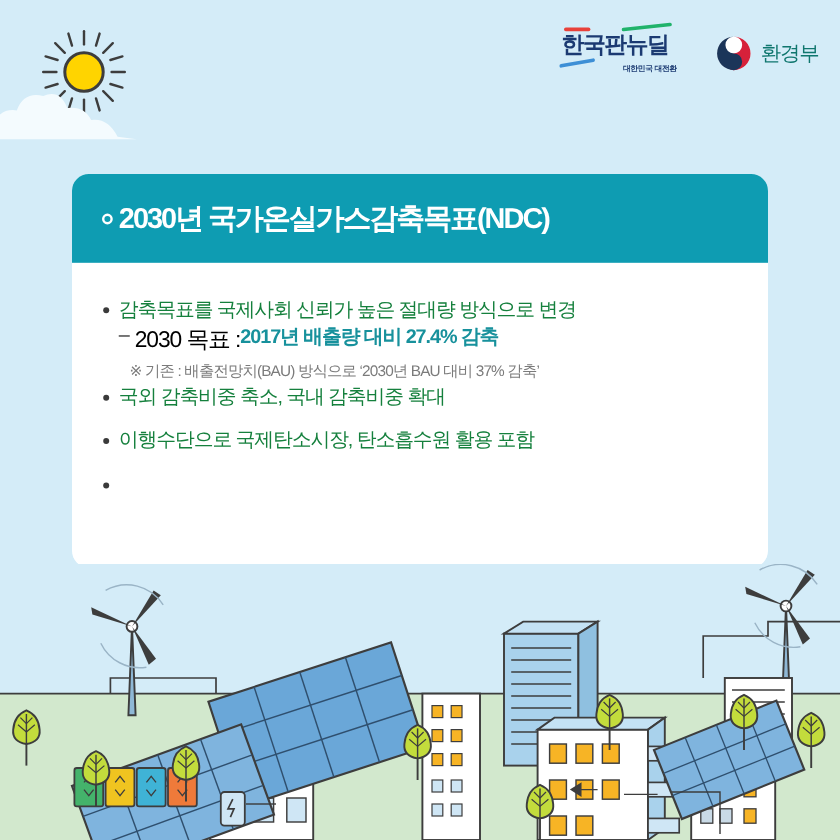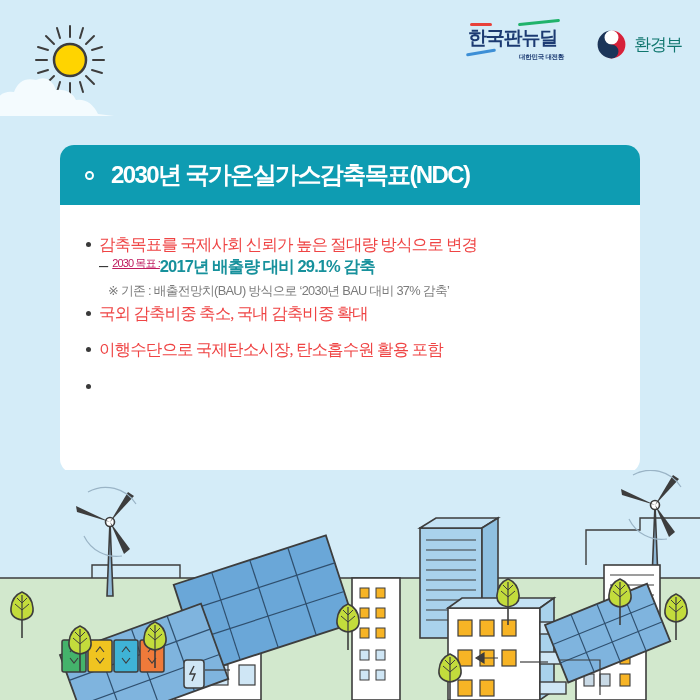--- a/index.html
+++ b/index.html
@@ -37,44 +37,44 @@
   .nd-stroke { position: absolute; height: 3px; border-radius: 2px; }
   .env-logo { display: flex; align-items: center; gap: 7px; }
   .env-word { font-size: 17px; font-weight: normal; color: #0f766e; letter-spacing: -1px; }
 
   
   .card {
     position: absolute; left: 60px; top: 145px; width: 580px; height: 328px;
     background: #ffffff; border-radius: 14px; overflow: hidden;
   }
   .card-head {
-    height: 60px; background: #0e9cb2;
-    display: flex; align-items: center; padding-left: 25px; gap: 17px;
+    height: 74px; background: #0e9cb2;
+    display: flex; align-items: center; padding-left: 25px; gap: 5px;
   }
   .head-bullet {
     width: 9px; height: 9px; border-radius: 50%;
     border: 2.5px solid #ffffff; flex: none;
   }
   .head-title {
     color: #ffffff; font-size: 24px; font-weight: bold; letter-spacing: -1.6px;
     white-space: nowrap;
   }
   .card-body { padding: 27px 26px 0 26px; }
 
   .row { display: flex; align-items: flex-start; }
   .dot {
     width: 5px; height: 5px; border-radius: 50%; background: #3a3a3a;
     margin: 10px 8px 0 0; flex: none;
   }
   .b-text {
-    font-size: 16.5px; color: #ef4444; letter-spacing: -0.9px; line-height: 1.55; font-family: Liberation Serif, serif;
+    font-size: 16.5px; color: #15803d; letter-spacing: -0.9px; line-height: 1.55;
   }
   .sub-row { display: flex; padding-left: 13px; margin-top: -2px; }
   .dash { color: #333333; font-size: 16.5px; margin-right: 5px; letter-spacing: -0.9px; }
-  .sub-plain { font-size: 11px; color: #be185d; letter-spacing: -0.9px; text-decoration: underline; }
+  .sub-plain { font-size: 19px; color: #000000; letter-spacing: -0.9px; }
   .accent { font-size: 16.5px; color: #17919c; font-weight: bold; letter-spacing: -0.9px; }
   .note {
     padding-left: 22px; font-size: 12.8px; color: #7b7b7b;
     letter-spacing: -0.7px; margin-top: 5px; margin-bottom: 1px;
   }
   .gap { margin-bottom: 11px; }
 
   
   .scene { position: absolute; left: 0; bottom: 0; width: 700px; height: 230px; }
 </style>
@@ -146,21 +146,21 @@
     <div class="card-body">
 
       <div class="row">
         <span class="dot"></span>
         <span class="b-text">감축목표를 국제사회 신뢰가 높은 절대량 방식으로 변경</span>
       </div>
 
       <div class="sub-row">
         <span class="dash">–</span>
         <span class="sub-plain">2030 목표 : </span>
-        <span class="accent">2017년 배출량 대비 29.1% 감축</span>
+        <span class="accent">2017년 배출량 대비 27.4% 감축</span>
       </div>
 
       <div class="note">※ 기존 : 배출전망치(BAU) 방식으로 ‘2030년 BAU 대비 37% 감축’</div>
 
       <div class="row gap">
         <span class="dot"></span>
         <span class="b-text">국외 감축비중 축소, 국내 감축비중 확대</span>
       </div>
 
       <div class="row gap">

